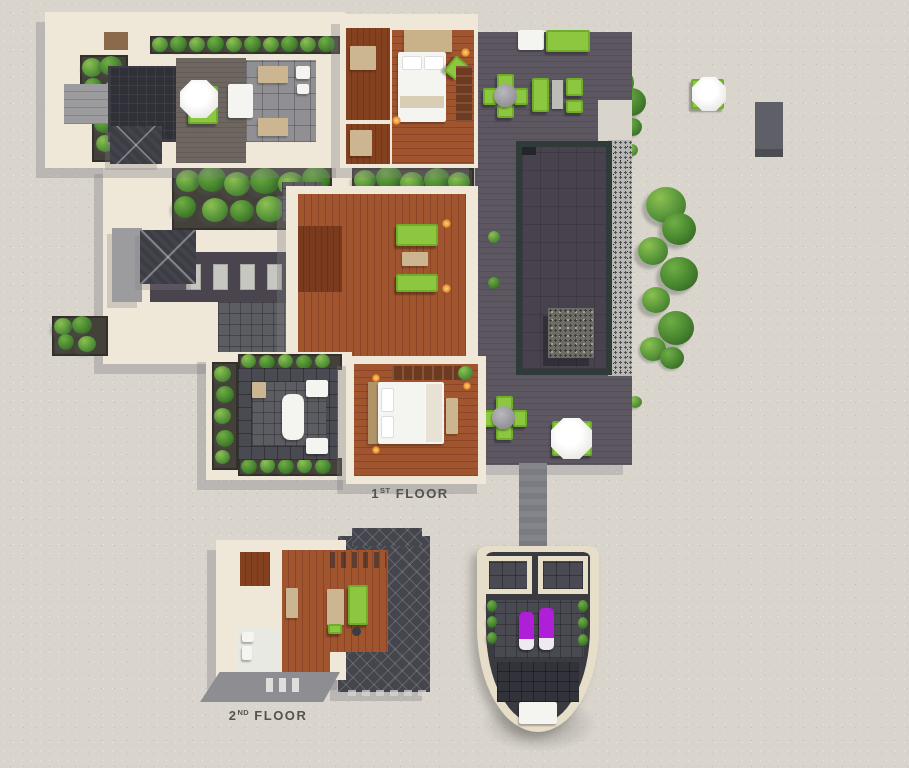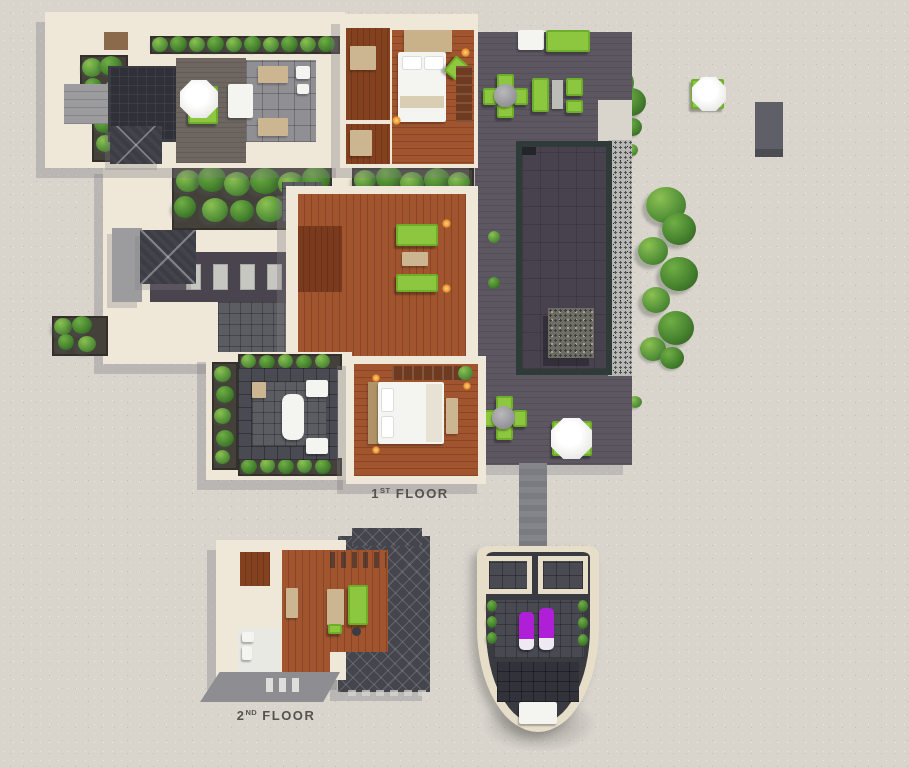--- a/index.html
+++ b/index.html
@@ -300,17 +300,17 @@
     <div class="abs white-f" style="left:4px;top:4px;width:12px;height:10px;"></div>
     <div class="abs white-f" style="left:4px;top:18px;width:10px;height:14px;"></div>
   </div>
   <div class="abs wood-v" style="left:282px;top:652px;width:48px;height:20px;"></div>
   <div class="abs" style="left:200px;top:672px;width:140px;height:30px;background:#8e8e92;clip-path:polygon(14% 0,100% 0,88% 100%,0 100%);"></div>
   <div class="abs" style="left:266px;top:678px;width:7px;height:14px;background:#dededa;"></div>
   <div class="abs" style="left:279px;top:678px;width:7px;height:14px;background:#dededa;"></div>
   <div class="abs" style="left:292px;top:678px;width:7px;height:14px;background:#dededa;"></div>
   <div class="abs dash-row" style="left:348px;top:690px;width:82px;height:6px;"></div>
 
-  <div class="abs lbl" style="left:206px;top:708px;width:140px;height:16px;">
+  <div class="abs lbl" style="left:198px;top:708px;width:140px;height:16px;">
     <span>2</span><sup>ND</sup>&nbsp;<span>FLOOR</span>
   </div>
 
 </div>
 
 </body></html>

